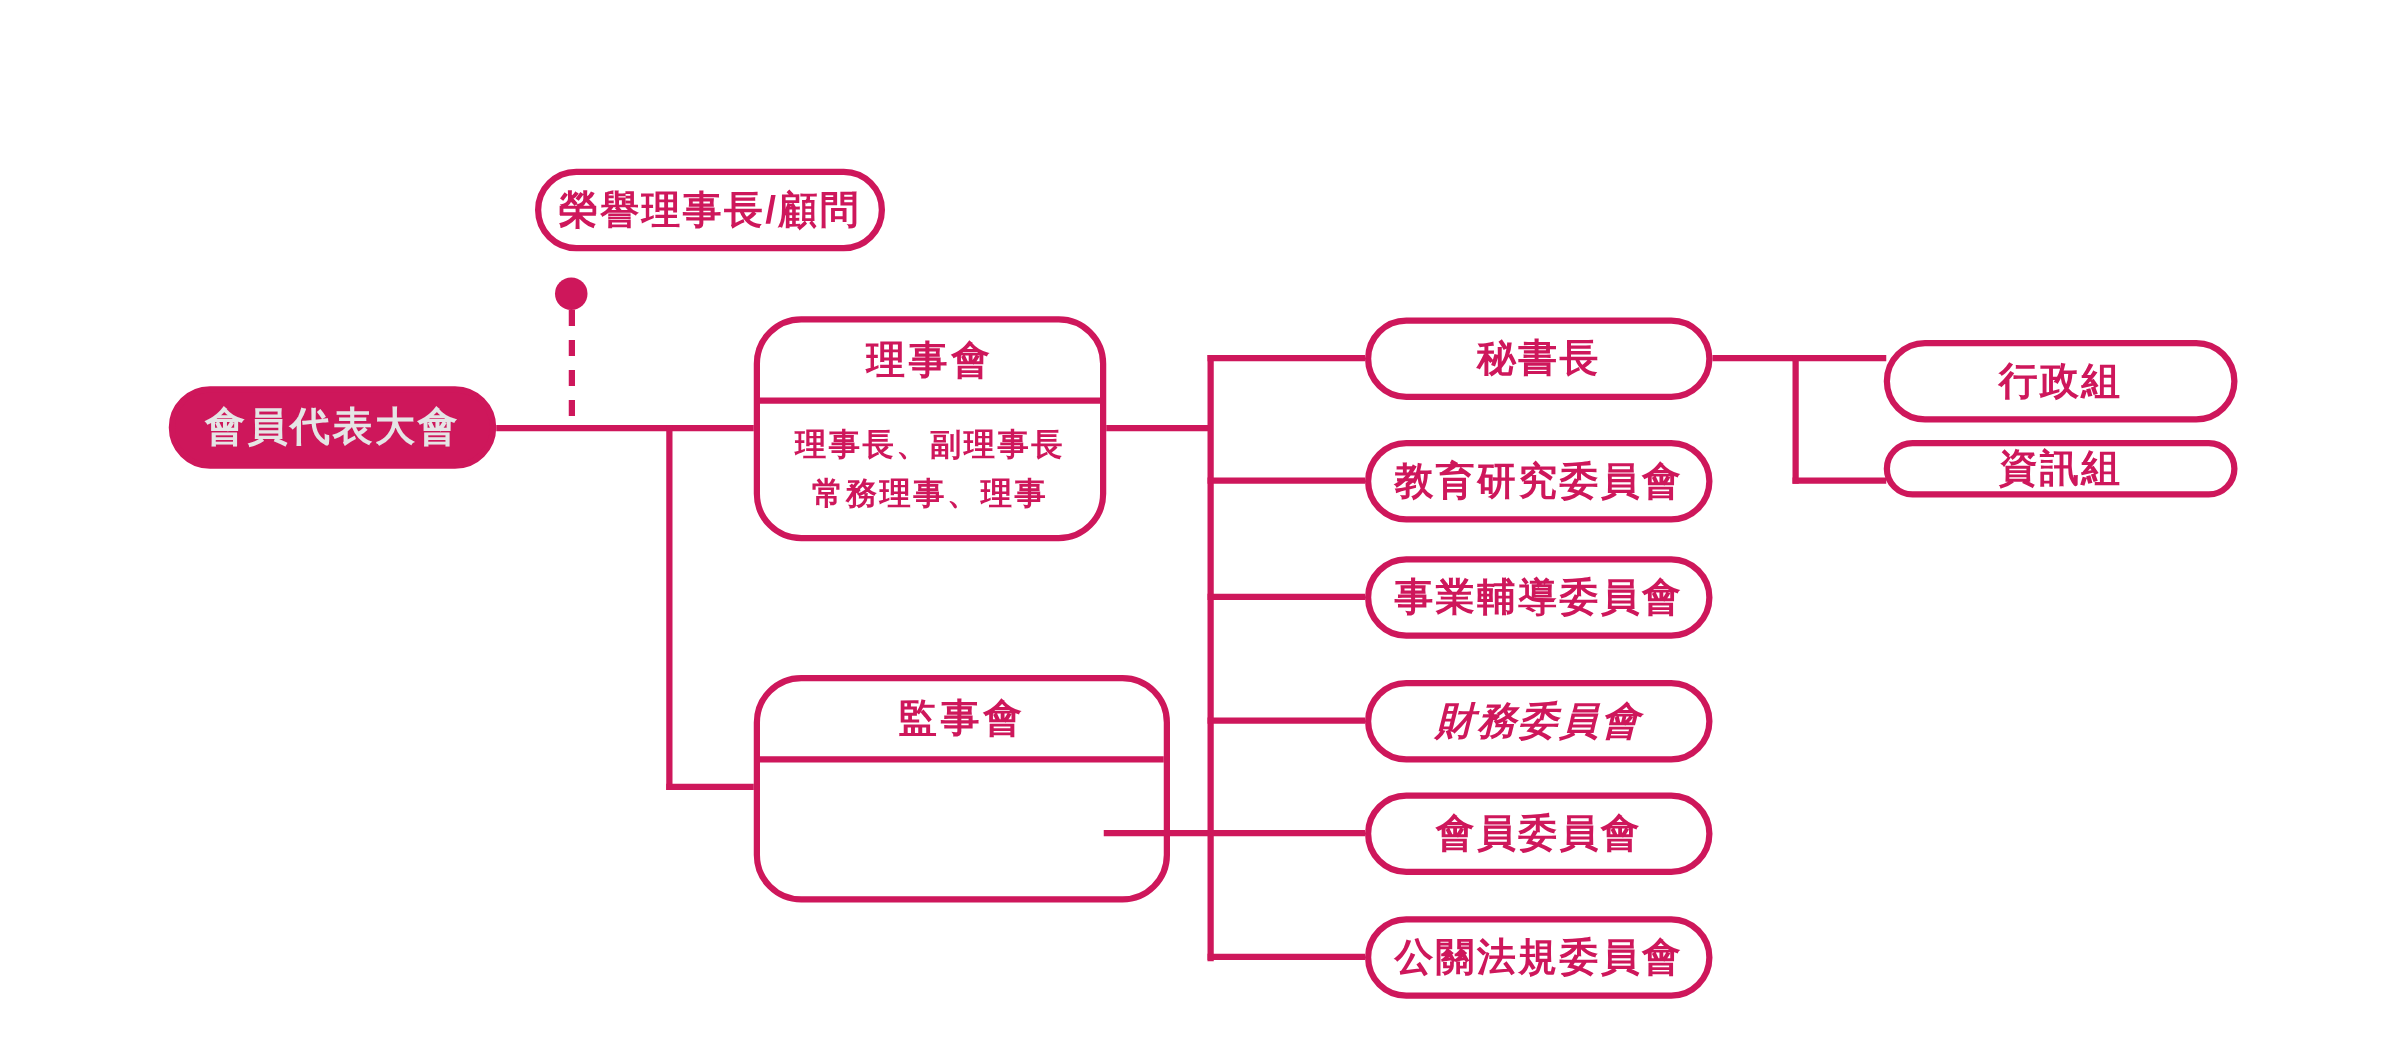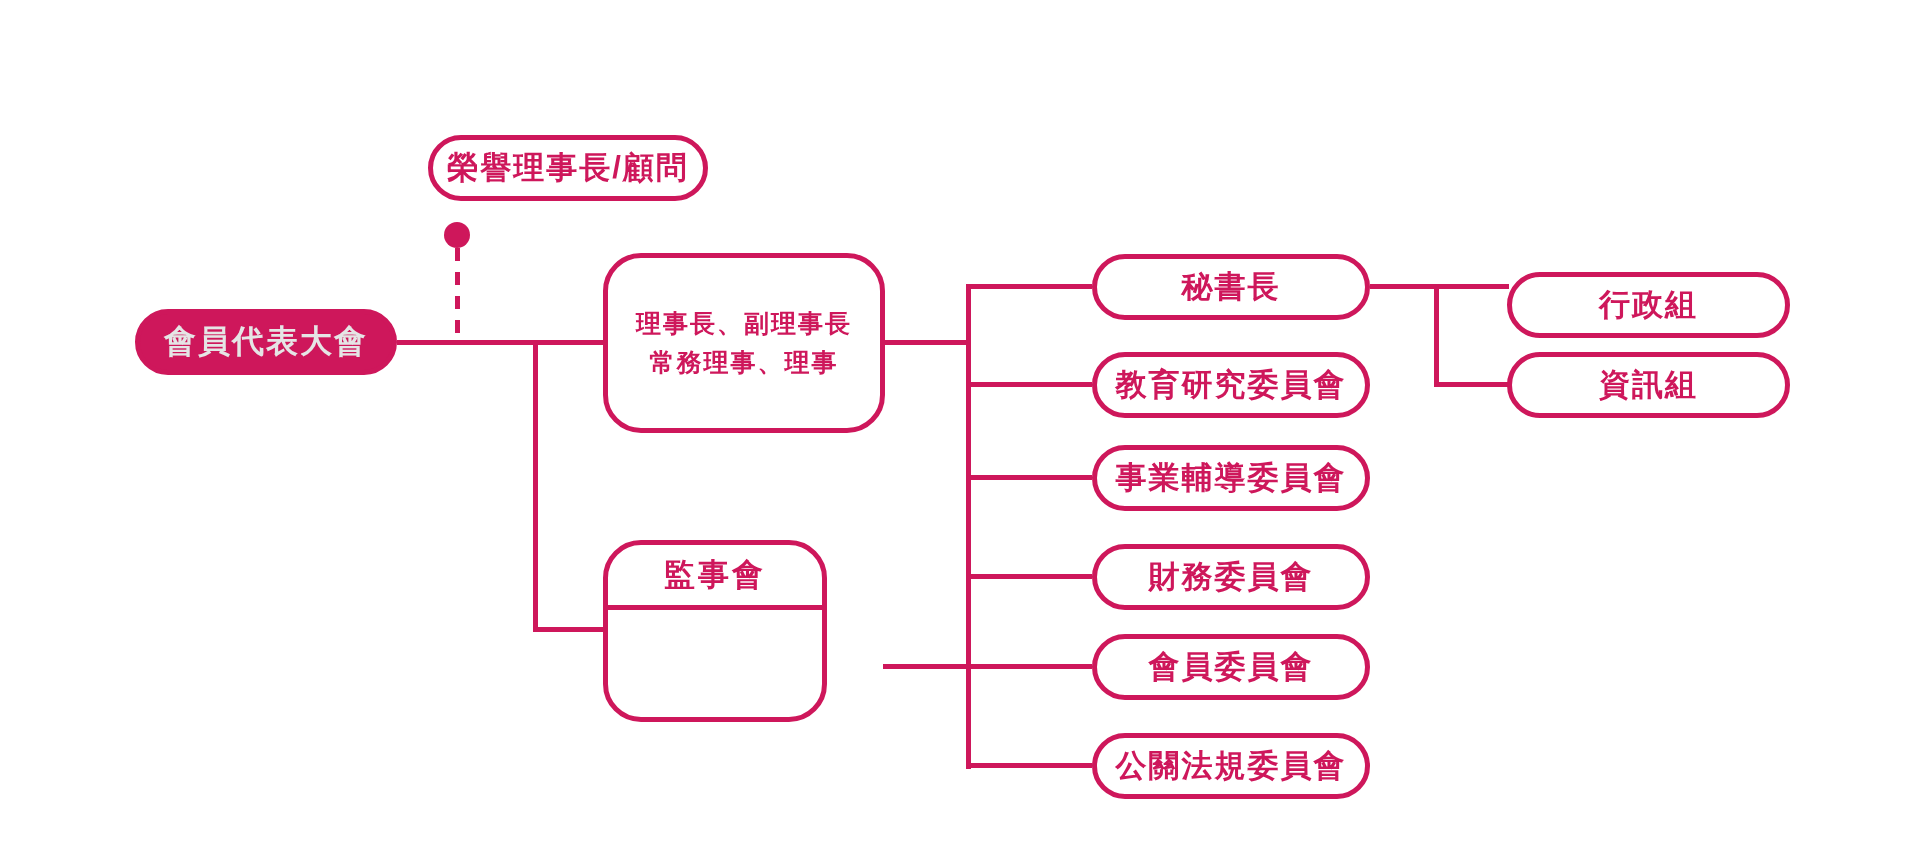--- a/index.html
+++ b/index.html
@@ -75,48 +75,49 @@
   <div class="dashed-vline" style="left:455px;top:248px;height:94px;"></div>
 
   <div class="pill filled" style="left:135px;top:309px;width:262px;height:66px;">會員代表大會</div>
 
   <div class="hline" style="left:397px;top:340px;width:206px;height:5px;"></div>
 
   <div class="vline" style="left:533px;top:340px;width:5px;height:292px;"></div>
   <div class="hline" style="left:533px;top:627px;width:70px;height:5px;"></div>
 
   <div class="group-box" style="left:603px;top:253px;width:282px;height:180px;">
+    <div class="box-header">理事會</div>
     <div class="box-body">
       <div>理事長、副理事長</div>
       <div>常務理事、理事</div>
     </div>
   </div>
 
-  <div class="group-box" style="left:603px;top:540px;width:224px;height:182px;">
+  <div class="group-box" style="left:603px;top:540px;width:333px;height:182px;">
     <div class="box-header">監事會</div>
   </div>
 
   <div class="hline" style="left:885px;top:340px;width:83px;height:5px;"></div>
   <div class="vline" style="left:966px;top:284px;width:5px;height:485px;"></div>
 
   <div class="hline" style="left:966px;top:284px;width:126px;height:5px;"></div>
   <div class="hline" style="left:966px;top:382px;width:126px;height:5px;"></div>
   <div class="hline" style="left:966px;top:475px;width:126px;height:5px;"></div>
   <div class="hline" style="left:966px;top:574px;width:126px;height:5px;"></div>
   <div class="hline" style="left:883px;top:664px;width:209px;height:5px;"></div>
   <div class="hline" style="left:966px;top:763px;width:126px;height:5px;"></div>
 
   <div class="pill" style="left:1092px;top:254px;width:278px;height:66px;">秘書長</div>
   <div class="pill" style="left:1092px;top:445px;width:278px;height:66px;">事業輔導委員會</div>
   <div class="pill" style="left:1092px;top:352px;width:278px;height:66px;">教育研究委員會</div>
-  <div class="pill" style="left:1092px;top:544px;width:278px;height:66px;">財務委員會</div>
+  <div class="pill" style="left:1092px;top:544px;width:278px;height:66px;font-style:italic;">財務委員會</div>
   <div class="pill" style="left:1092px;top:634px;width:278px;height:66px;">會員委員會</div>
   <div class="pill" style="left:1092px;top:733px;width:278px;height:66px;">公關法規委員會</div>
 
   <div class="hline" style="left:1370px;top:284px;width:67px;height:5px;"></div>
   <div class="vline" style="left:1434px;top:284px;width:5px;height:103px;"></div>
   <div class="hline" style="left:1434px;top:284px;width:75px;height:5px;"></div>
   <div class="hline" style="left:1434px;top:382px;width:75px;height:5px;"></div>
 
   <div class="pill" style="left:1507px;top:272px;width:283px;height:66px;">行政組</div>
-  <div class="pill" style="left:1507px;top:352px;width:283px;height:66px;">資訊組</div>
+  <div class="pill" style="left:1507px;top:352px;width:283px;height:46px;">資訊組</div>
 
 </div>
 
 </body></html>

